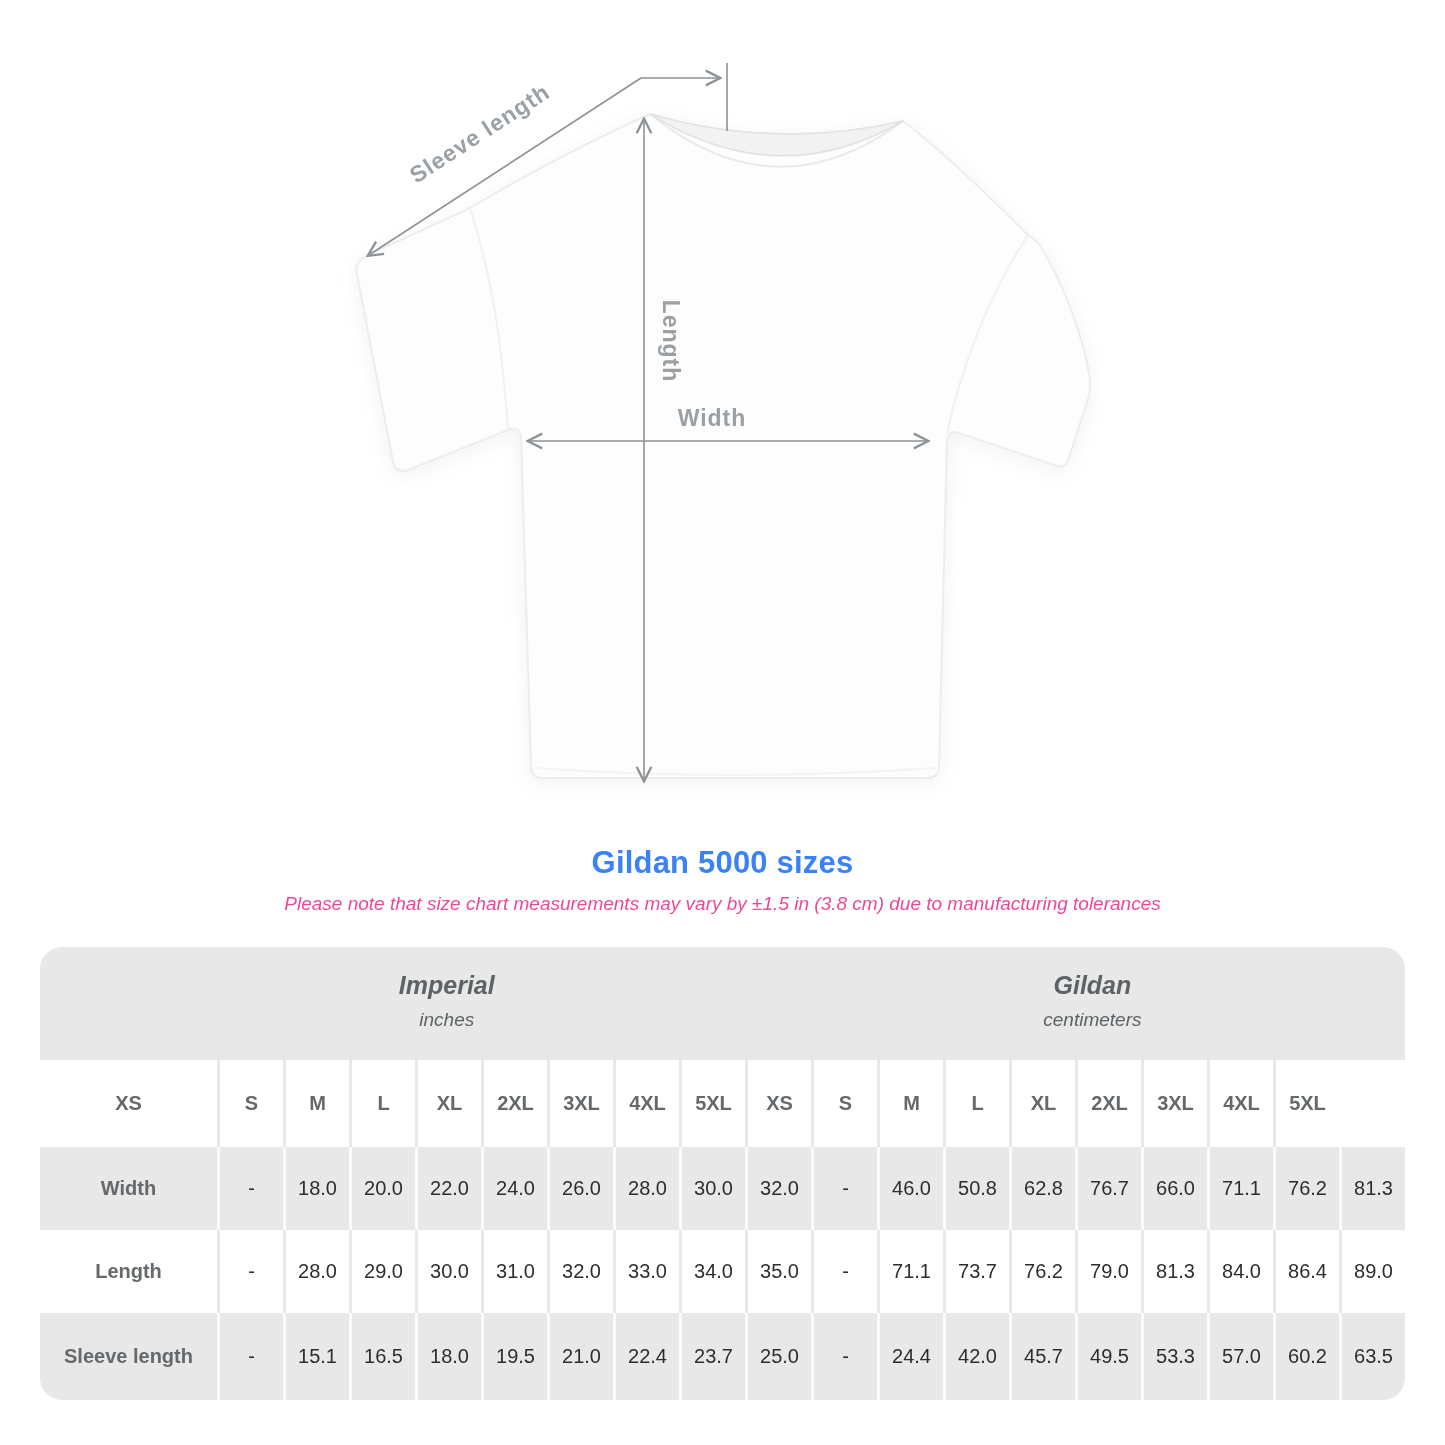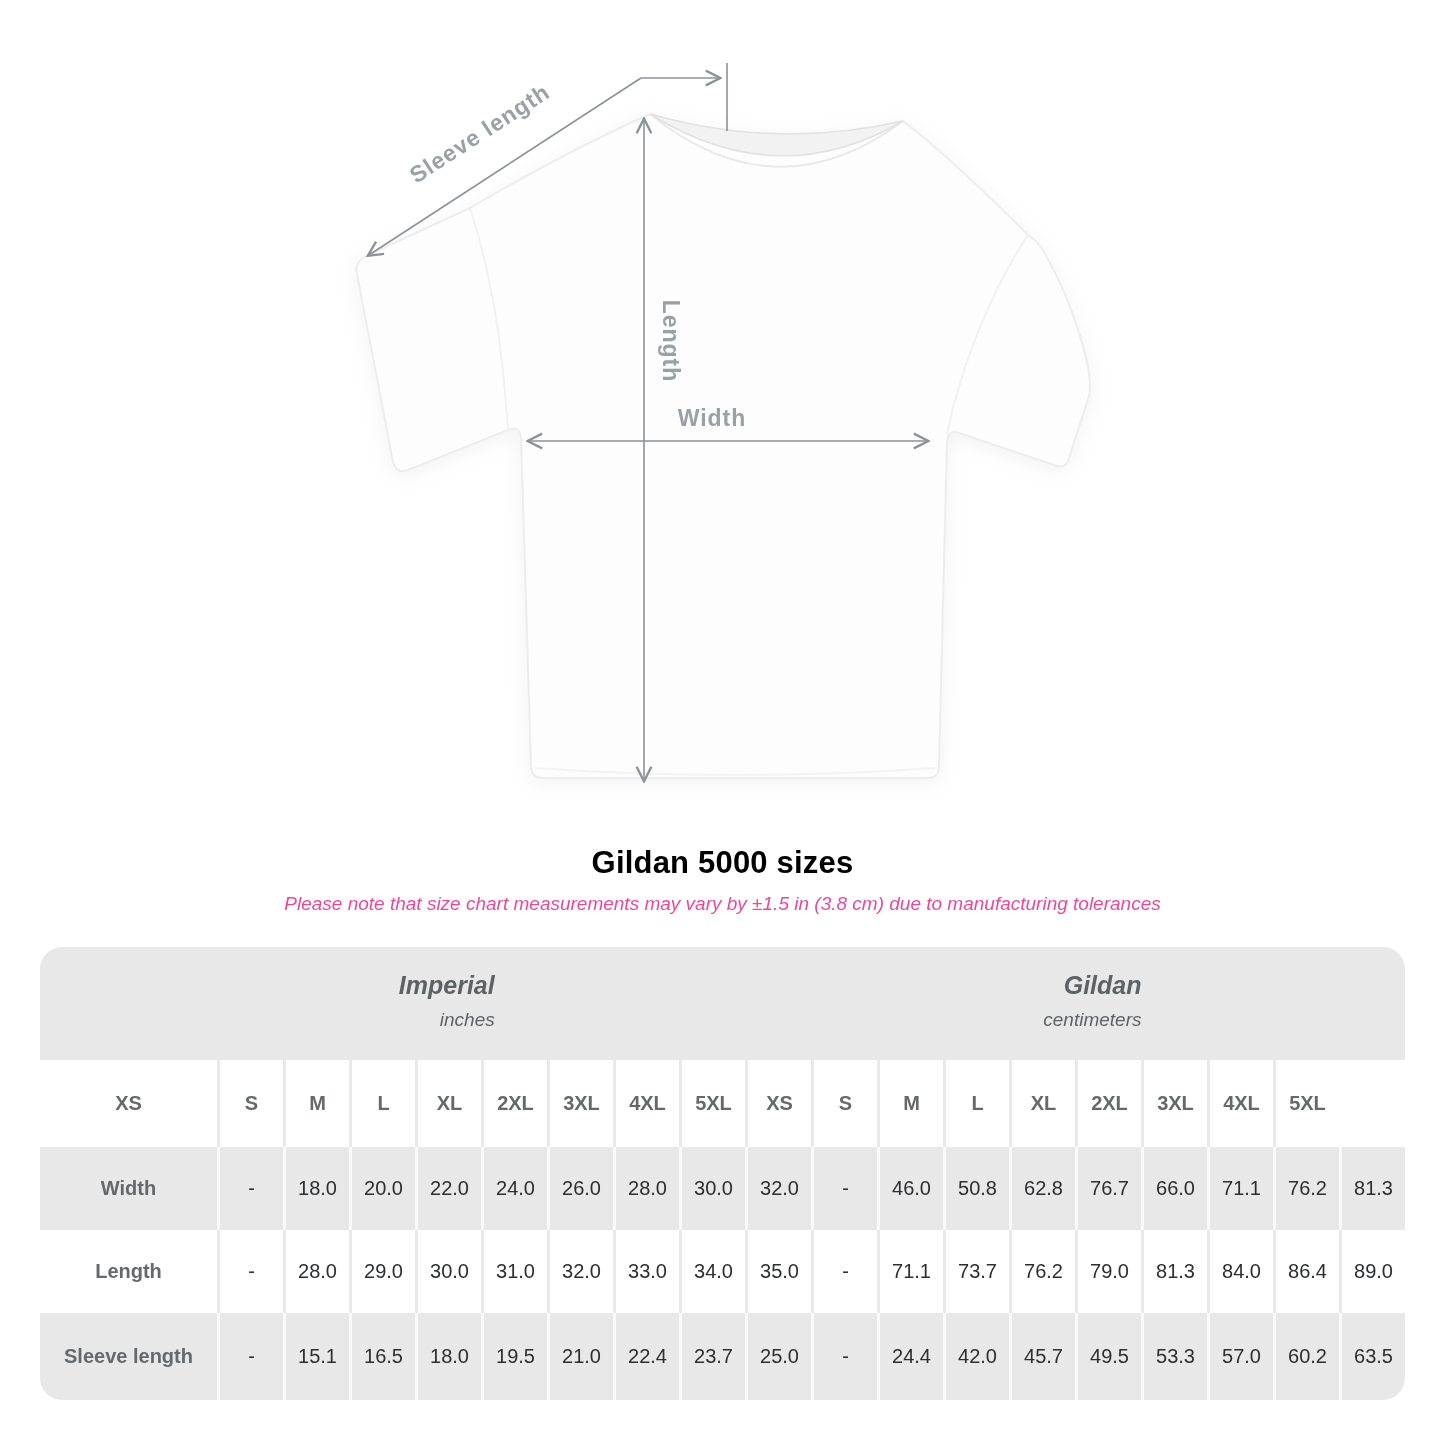--- a/index.html
+++ b/index.html
@@ -7,28 +7,28 @@
     width:1445px;height:1445px;background:#ffffff;
     font-family:"Liberation Sans", sans-serif;
     position:relative;overflow:hidden;
   }
   
   .diagram{position:absolute;left:0;top:0;width:1445px;height:845px;}
   .diagram svg{position:absolute;left:0;top:0;}
   .shirt{filter:drop-shadow(0 4px 10px rgba(0,0,0,0.05));}
   
   .heading{position:absolute;left:0;top:845px;width:1445px;text-align:center;}
-  .page-title{font-size:31px;font-weight:bold;color:#000000;letter-spacing:.2px;}
+  .page-title{font-size:31px;font-weight:bold;color:#3b82f6;letter-spacing:.2px;}
   .page-subtitle{margin-top:12px;font-size:19px;font-style:italic;color:#ec4899;}
   
   .size-table{position:absolute;left:40px;top:947px;width:1365px;}
   .unit-band{
     height:113px;background:#e8e8e9;border-radius:22px 22px 0 0;position:relative;
   }
-  .unit-group{position:absolute;top:24px;transform:translateX(-50%);text-align:right;color:#5d6265;}
+  .unit-group{position:absolute;top:24px;transform:translateX(-50%);text-align:center;color:#5d6265;}
   .unit-group .u-label{font-size:25px;font-weight:bold;font-style:italic;}
   .unit-group .u-sub{font-size:19px;font-style:italic;margin-top:9px;}
   .ug-imperial{left:29.8%;}
   .ug-metric{left:77.1%;}
   .t-row{
     display:grid;
     grid-template-columns:177px repeat(18, 1fr);
     width:100%;
   }
   .t-row.r-white{--sep:#e9e9e9;background:#ffffff;}

